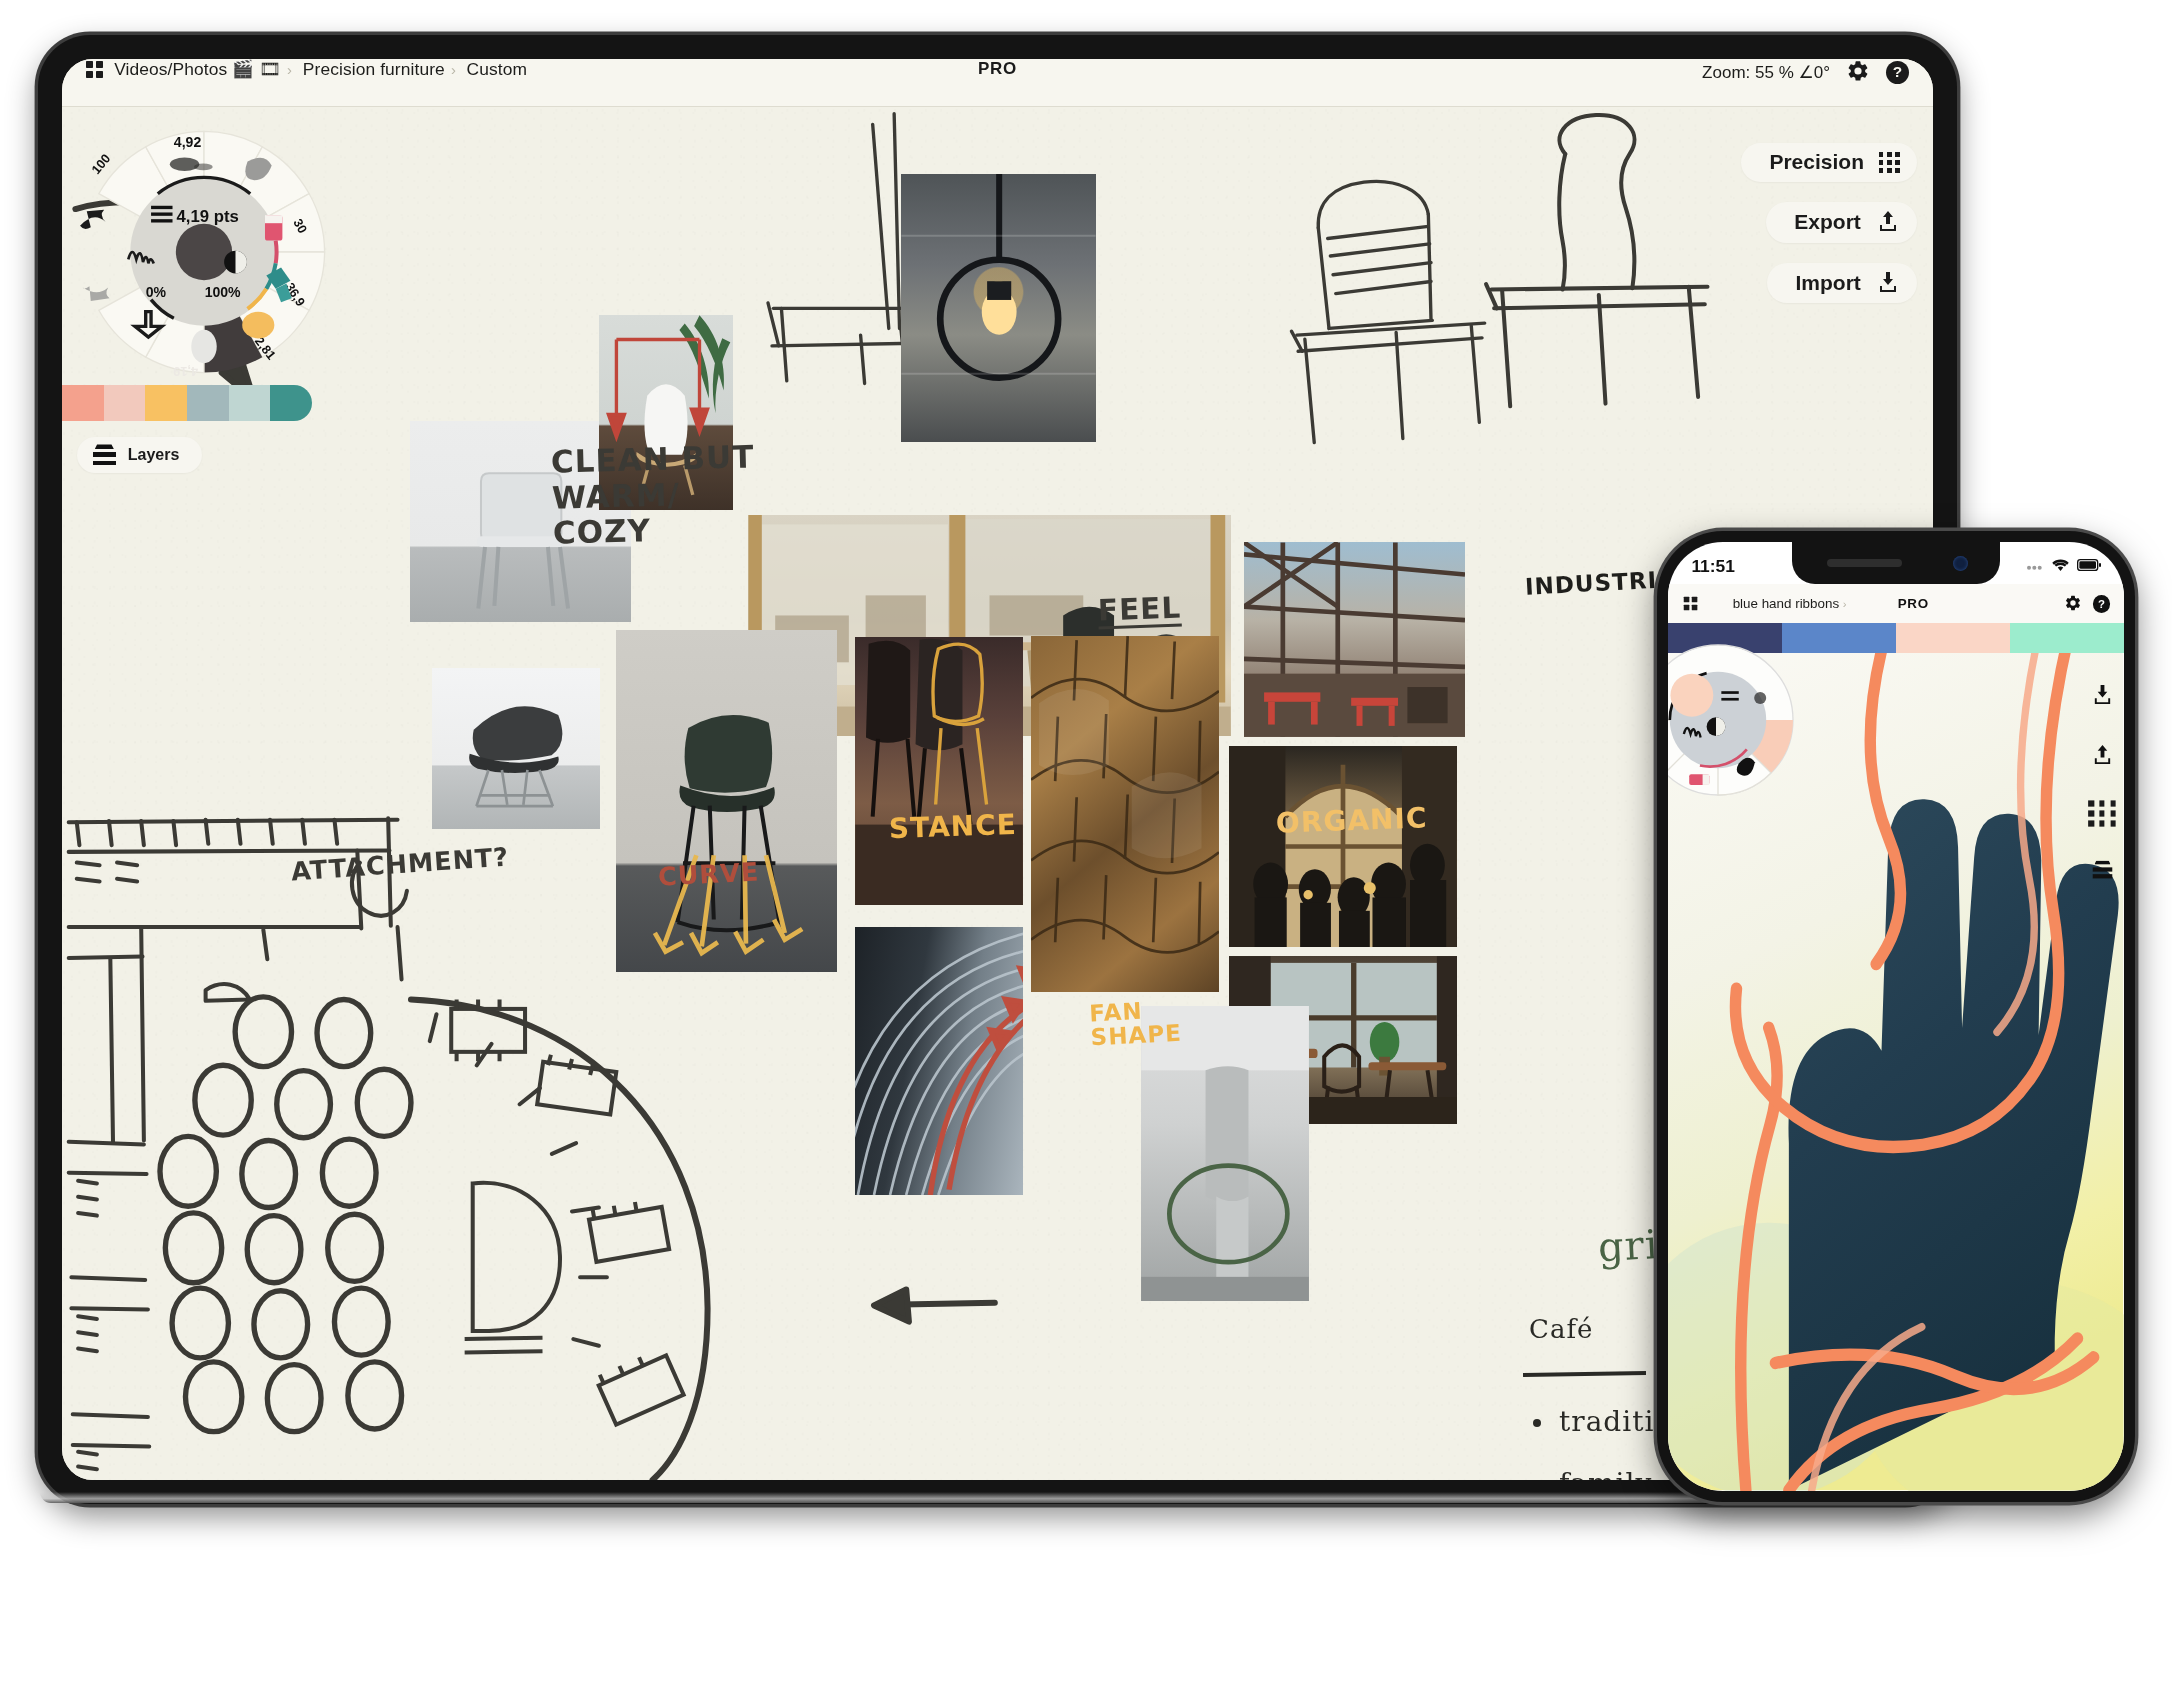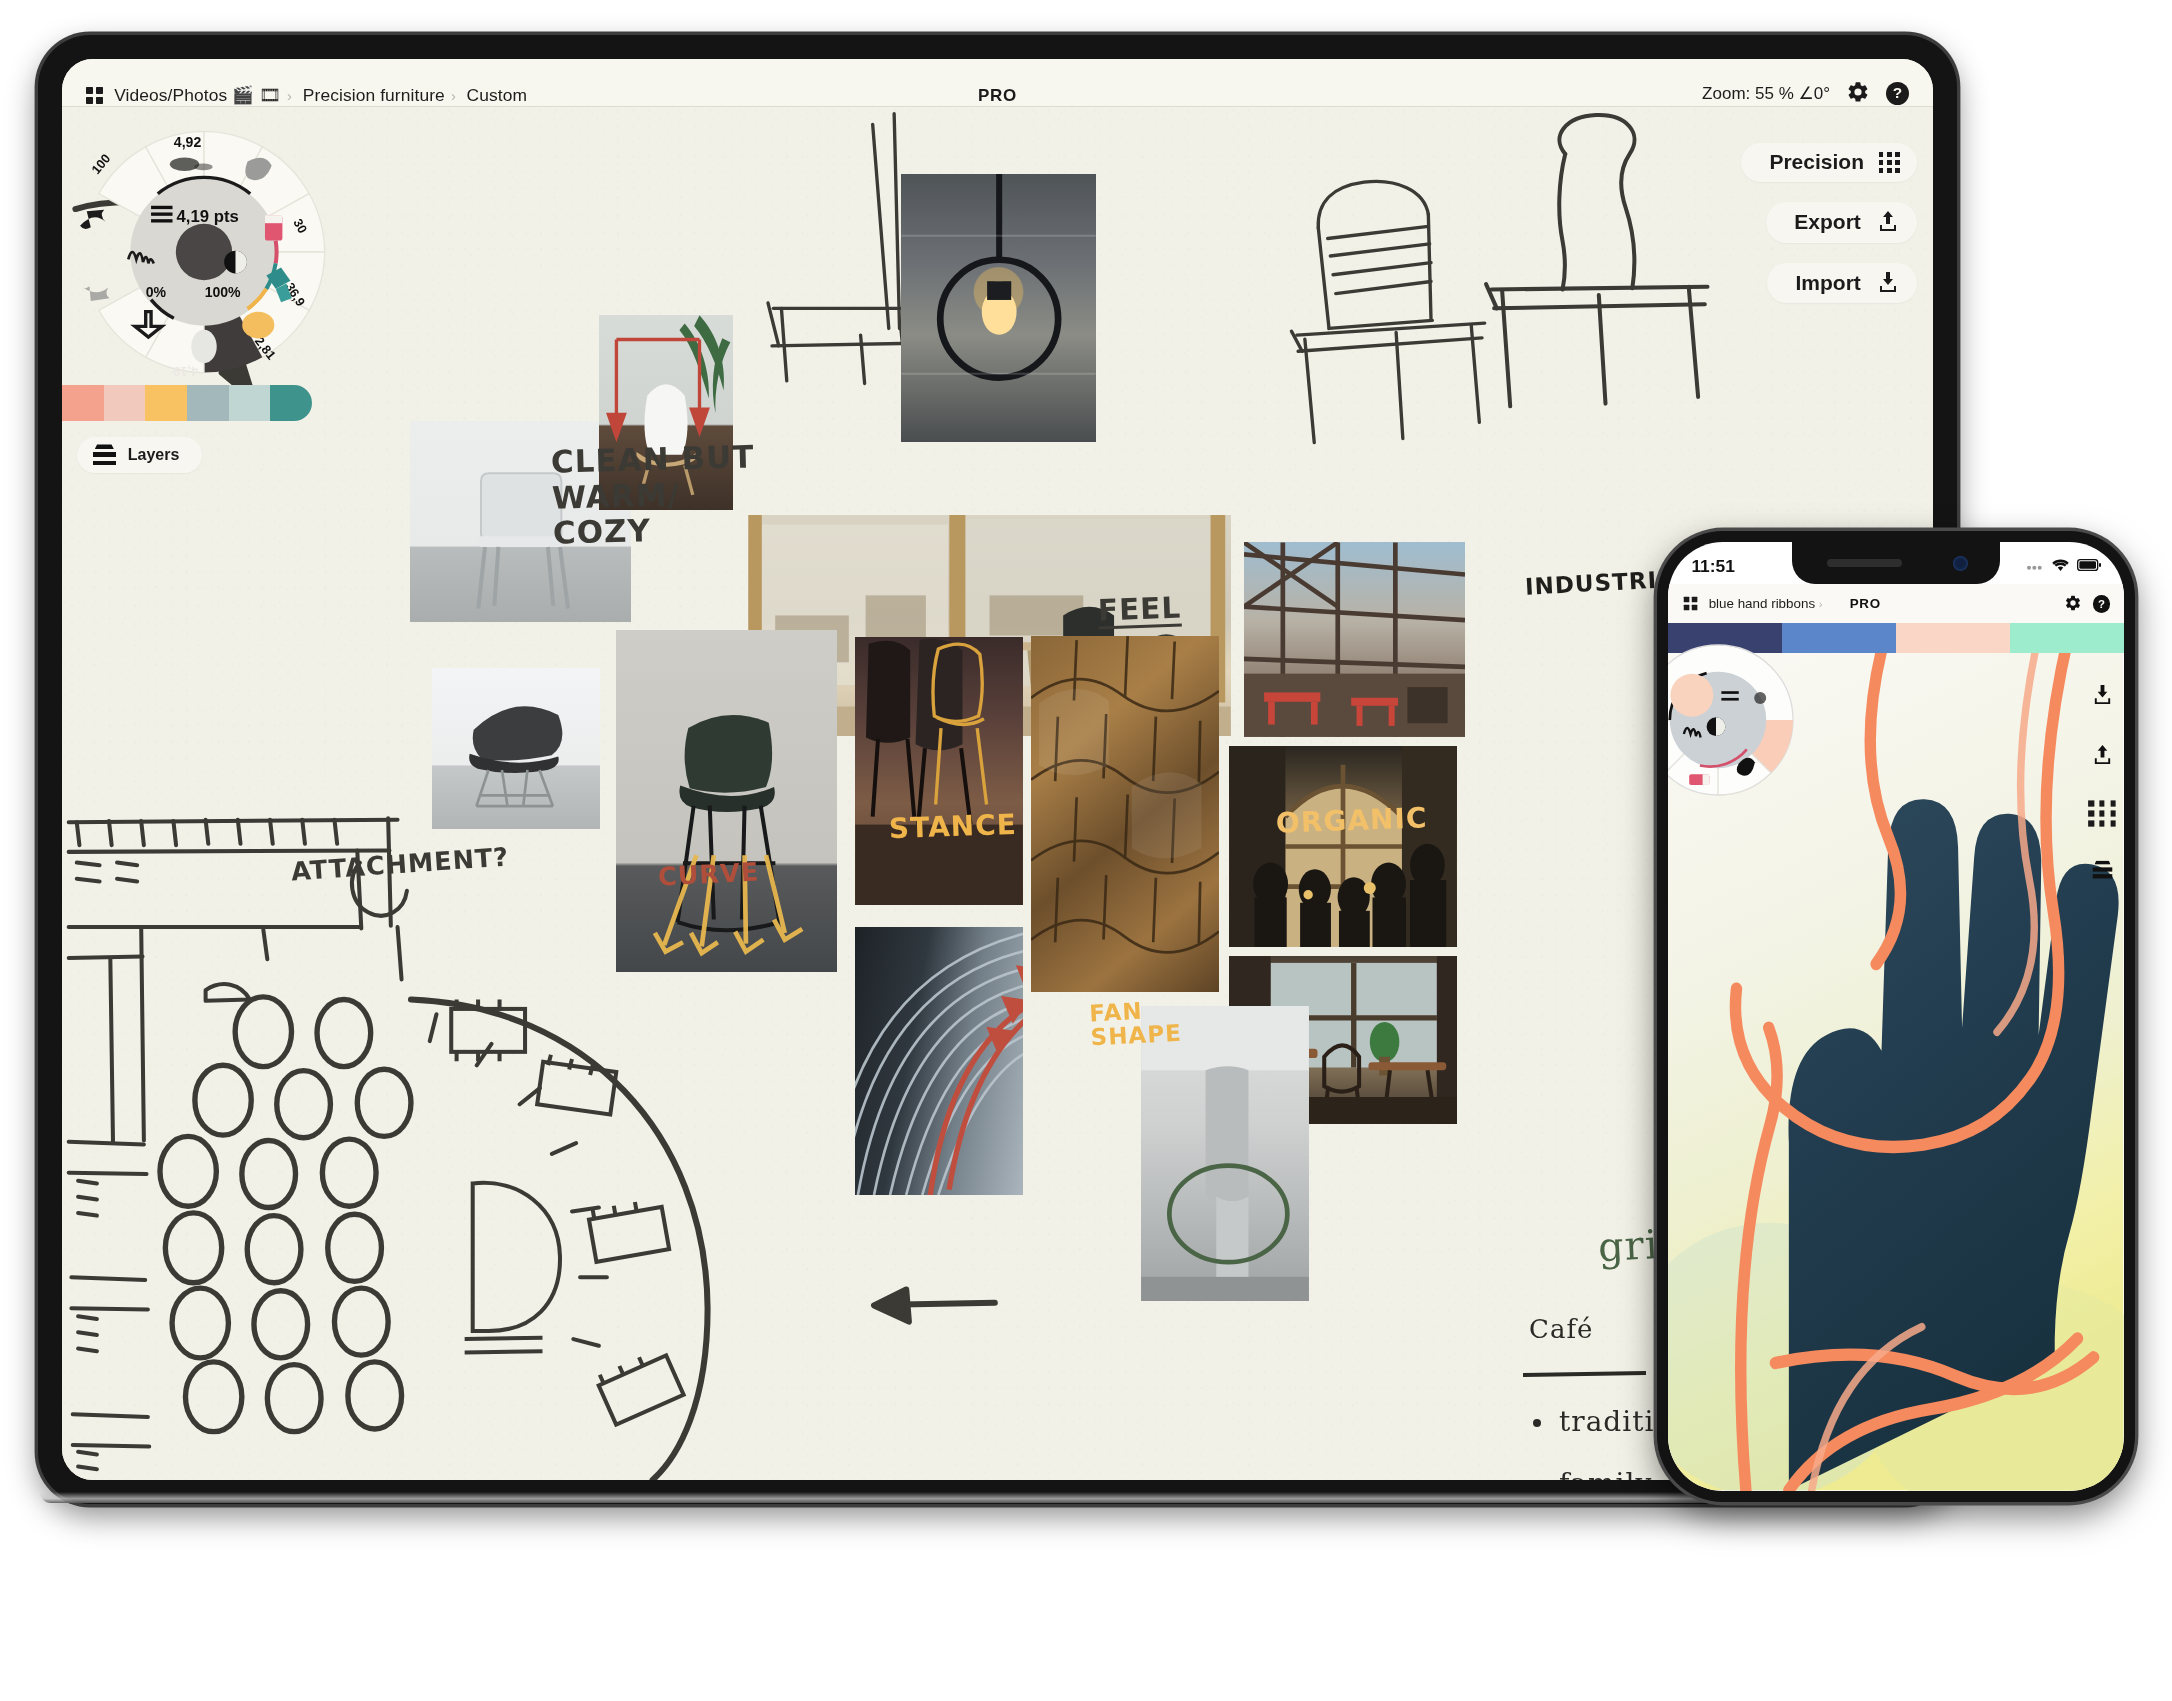--- a/index.html
+++ b/index.html
@@ -26,21 +26,21 @@
   }
   .tablet-screen {
     position: absolute; left: 24px; top: 24px; right: 24px; bottom: 24px;
     border-radius: 31px; overflow: hidden; background: #f2f1e8;
   }
 
   
   .topbar {
     position: absolute; left:0; top:0; width:100%; height:48px;
     background:#f7f6ef; border-bottom:0.7px solid #dedcd0;
-    display:flex; align-items:flex-end; z-index:40;
+    display:flex; align-items:flex-start; z-index:40;
   }
   .grid-icon { display:inline-grid; grid-template-columns:1fr 1fr; grid-gap:2.7px; }
   .grid-icon i { width:7.4px; height:7.4px; background:#1b1b1b; display:block; border-radius:0.7px;}
   .tb-left { display:flex; align-items:center; gap:10.7px; padding-left:24px; }
   .bc { font-size:17.4px; color:#1d1d1b; letter-spacing:0.1px; display:flex; align-items:center; gap:6px;}
   .bc-sep { color:#b9b6a8; font-size:14.8px; }
   .tb-center { position:absolute; left:50%; transform:translateX(-50%); font-size:17px; font-weight:bold; letter-spacing:0.8px; color:#1b1b1b;}
   .tb-right { margin-left:auto; display:flex; align-items:center; gap:16px; padding-right:24px;}
   .zoomtxt { font-size:17px; color:#1d1d1b;}
   .zoomtxt b{ font-weight:normal; }
@@ -101,21 +101,21 @@
   .notch{ position:absolute; left:50%; transform:translateX(-50%); top:0; width:208px; height:42px;
           background:#131313; border-radius:0 0 23px 23px; z-index:20;}
   .notch .speaker{ position:absolute; left:35px; top:17px; width:75px; height:8px; border-radius:4px; background:#2e2e2e;}
   .notch .cam{ position:absolute; right:32px; top:13.4px; width:14.8px; height:14.8px; border-radius:50%;
                background:#10203f; box-shadow:inset 0 0 3.4px #2c4f8f;}
   .p-status{ position:absolute; top:0; left:0; right:0; height:42px; z-index:15;
              display:flex; align-items:center; justify-content:space-between; padding:0 23px; }
   .p-time{ font-size:17.4px; font-weight:bold; color:#111; padding-top:5.4px;}
   .p-right{ display:flex; align-items:center; gap:6.7px; padding-top:5.4px;}
   .p-bar{ position:absolute; top:42px; left:0; right:0; height:39px; background:#faf9f5;
-          display:flex; align-items:center; padding:0 13.4px; z-index:15;}
+          display:flex; align-items:center; padding:0 13.4px; z-index:15;gap:24px;}
   .p-bc{ font-size:13.4px; color:#1d1d1b; margin-left:9.4px;}
   .p-pro{ font-size:13.4px; font-weight:bold; letter-spacing:0.7px; color:#111; margin-left:27px;}
   .p-icons{ margin-left:auto; display:flex; align-items:center; gap:10.7px;}
   .p-cicon{ width:17.4px;height:17.4px;border-radius:50%;background:#111;color:#fff;font-size:11.4px;
             font-weight:bold;display:flex;align-items:center;justify-content:center;}
   .p-sw{ position:absolute; top:81px; left:0; right:0; height:29.5px; display:flex; z-index:14;}
   .p-sw div{ flex:1; }
   .p-art{ position:absolute; top:81px; left:0; right:0; bottom:0; overflow:hidden;}
   .p-side{ position:absolute; right:9.4px; top:141px; display:flex; flex-direction:column; gap:35px; z-index:16;}
   .p-dial{ position:absolute; left:-27px; top:101px; width:154px; height:154px; z-index:17;}

